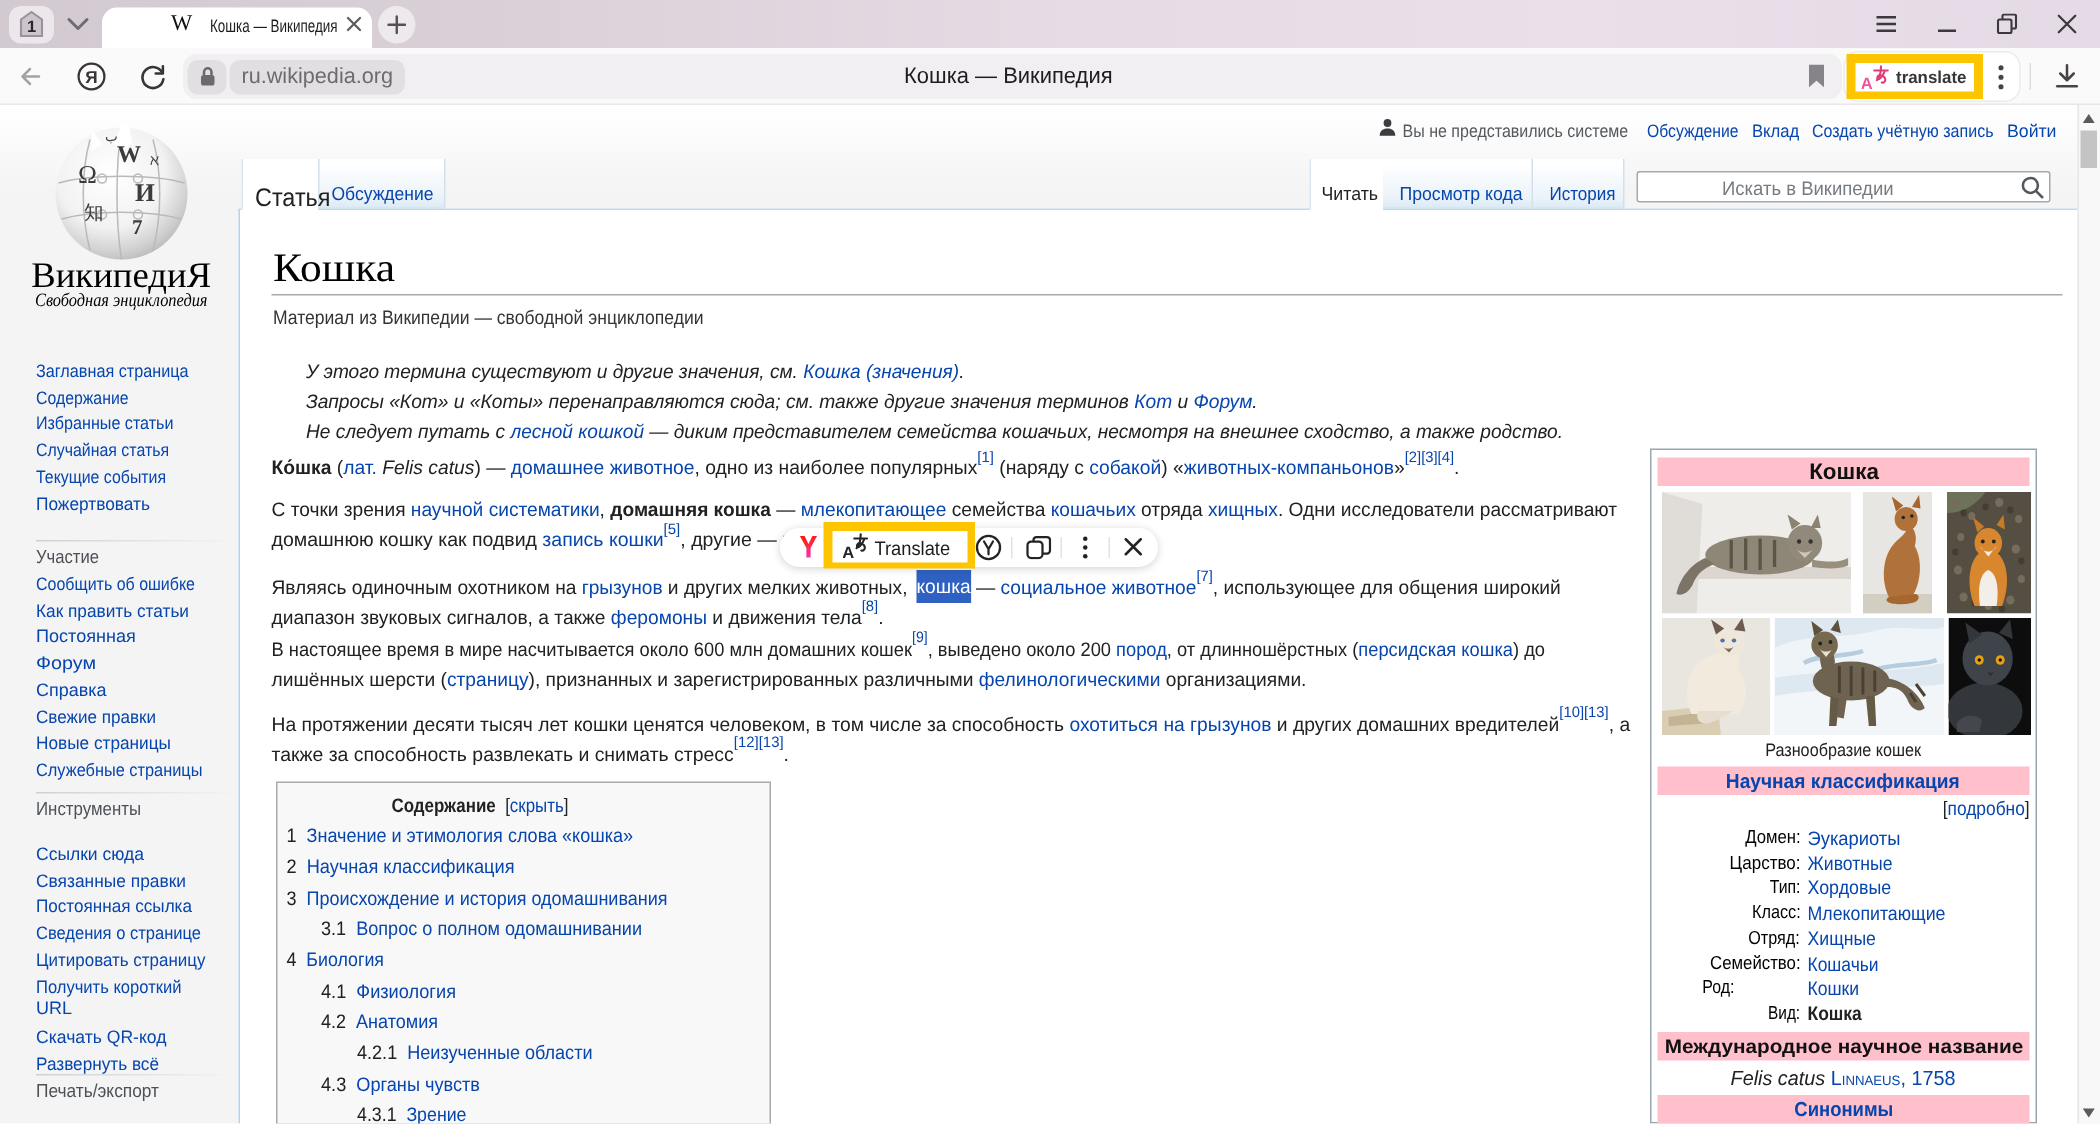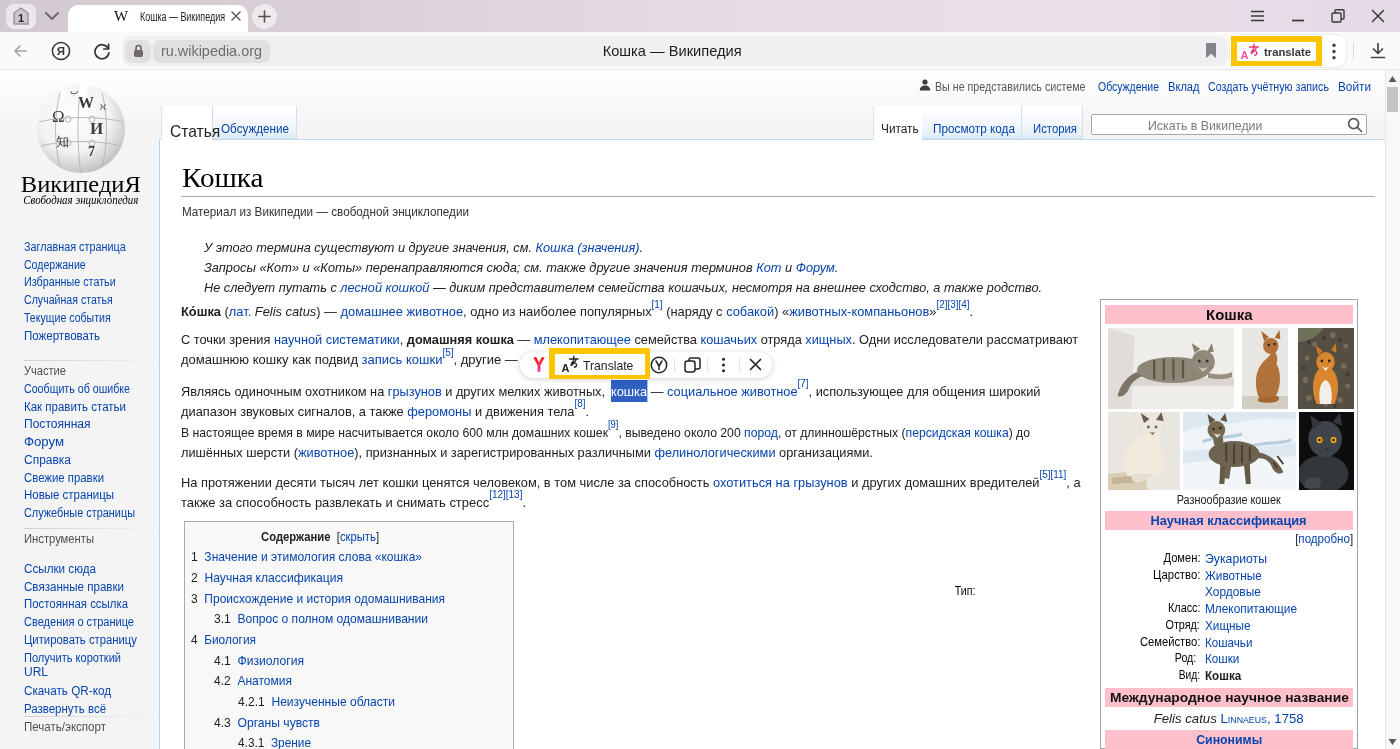--- a/index.html
+++ b/index.html
@@ -320,22 +320,22 @@
   <div class="abs nw" style="left:204px;top:240.4px;font-style:italic;"><span class="bi" id="hat1">У этого термина существуют и другие значения, см. <a href="#">Кошка (значения)</a>.</span></div>
   <div class="abs nw" style="left:204px;top:260.4px;font-style:italic;"><span class="bi" id="hat2">Запросы «Кот» и «Коты» перенаправляются сюда; см. также другие значения терминов <a href="#">Кот</a> и <a href="#">Форум</a>.</span></div>
   <div class="abs nw" style="left:204px;top:280.4px;font-style:italic;"><span class="bi" id="hat3">Не следует путать с <a href="#">лесной кошкой</a> — диким представителем семейства кошачьих, несмотря на внешнее сходство, а также родство.</span></div>
   <div class="abs nw" style="left:181px;top:304.4px;"><span class="bi" id="p1"><b>Ко́шка</b> (<a href="#">лат.</a> <i>Felis catus</i>) — <a href="#">домашнее животное</a>, одно из наиболее популярных<sup>[1]</sup> (наряду с <a href="#">собакой</a>) «<a href="#">животных-компаньонов</a>»<sup>[2][3][4]</sup>.</span></div>
   <div class="abs nw" style="left:181px;top:332.4px;"><span class="bi" id="p2l1">С точки зрения <a href="#">научной систематики</a>, <b>домашняя кошка</b> — <a href="#">млекопитающее</a> семейства <a href="#">кошачьих</a> отряда <a href="#">хищных</a>. Одни исследователи рассматривают</span></div>
   <div class="abs nw" style="left:181px;top:352.4px;"><span class="bi" id="p2l2">домашнюю кошку как подвид <a href="#">запись кошки</a><sup>[5]</sup>, другие — как отдельный вид<sup>[6]</sup>.</span></div>
   <div class="abs nw" style="left:181px;top:383.5px;"><span class="bi" id="p3a">Являясь одиночным охотником на <a href="#">грызунов</a> и других мелких животных,</span></div>
     <div class="abs nw" style="left:610.5px;top:383.5px;"><span class="bi" id="p3b"><span style="background:#2f61c2;color:#fff;padding:3.5px 0;">кошка</span> — <a href="#">социальное животное</a><sup>[7]</sup>, использующее для общения широкий</span></div>
   <div class="abs nw" style="left:181px;top:403.5px;"><span class="bi" id="p3l2">диапазон звуковых сигналов, а также <a href="#">феромоны</a> и движения тела<sup>[8]</sup>.</span></div>
   <div class="abs nw" style="left:181px;top:424.5px;"><span class="bi" id="p4l1">В настоящее время в мире насчитывается около 600 млн домашних кошек<sup>[9]</sup>, выведено около 200 <a href="#">пород</a>, от длинношёрстных (<a href="#">персидская кошка</a>) до</span></div>
-  <div class="abs nw" style="left:181px;top:445px;"><span class="bi" id="p4l2">лишённых шерсти (<a href="#">животное</a>), признанных и зарегистрированных различными <a href="#">фелинологическими</a> организациями.</span></div>
-  <div class="abs nw" style="left:181px;top:475px;"><span class="bi" id="p5l1">На протяжении десяти тысяч лет кошки ценятся человеком, в том числе за способность <a href="#">охотиться на грызунов</a> и других домашних вредителей<sup>[5][11]</sup>, а</span></div>
+  <div class="abs nw" style="left:181px;top:445px;"><span class="bi" id="p4l2">лишённых шерсти (<a href="#">страницу</a>), признанных и зарегистрированных различными <a href="#">фелинологическими</a> организациями.</span></div>
+  <div class="abs nw" style="left:181px;top:475px;"><span class="bi" id="p5l1">На протяжении десяти тысяч лет кошки ценятся человеком, в том числе за способность <a href="#">охотиться на грызунов</a> и других домашних вредителей<sup>[10][13]</sup>, а</span></div>
   <div class="abs nw" style="left:181px;top:495px;"><span class="bi" id="p5l2">также за способность развлекать и снимать стресс<sup>[12][13]</sup>.</span></div>
 
   <div class="abs" style="left:184px;top:521px;width:330px;height:229px;background:#f8f8f8;border:1px solid #a8aaad;"></div>
   <div class="abs nw tocline" style="left:184px;top:528.9px;width:272px;text-align:center;"><span class="bi" id="toct"><b>Содержание</b>&nbsp; [<a href="#">скрыть</a>]</span></div>
   <div class="abs nw tocline" style="left:191px;top:549.4px;"><span class="bi" id="toc1">1&nbsp; <a href="#">Значение и этимология слова «кошка»</a></span></div>
   <div class="abs nw tocline" style="left:191px;top:570.1px;"><span class="bi" id="toc2">2&nbsp; <a href="#">Научная классификация</a></span></div>
   <div class="abs nw tocline" style="left:191px;top:590.7px;"><span class="bi" id="toc3">3&nbsp; <a href="#">Происхождение и история одомашнивания</a></span></div>
   <div class="abs nw tocline" style="left:214px;top:611.4px;"><span class="bi" id="toc31">3.1&nbsp; <a href="#">Вопрос о полном одомашнивании</a></span></div>
   <div class="abs nw tocline" style="left:191px;top:632px;"><span class="bi" id="toc4">4&nbsp; <a href="#">Биология</a></span></div>
   <div class="abs nw tocline" style="left:214px;top:652.7px;"><span class="bi" id="toc41">4.1&nbsp; <a href="#">Физиология</a></span></div>
@@ -470,29 +470,29 @@
     </svg>
   </div>
   <div class="abs nw" style="left:1105px;top:493px;width:248px;text-align:center;font-size:12px;color:#202122;"><span class="bi" id="ibcap">Разнообразие кошек</span></div>
   <div class="abs nw" style="left:1105px;top:510.5px;width:248px;height:19px;background:#ffc0cb;text-align:center;font-size:13.5px;font-weight:bold;line-height:19px;"><span class="bi" id="ibnk"><a href="#">Научная классификация</a></span></div>
   <div class="abs nw" style="left:1105px;top:531px;width:248px;text-align:right;font-size:13px;color:#202122;"><span class="bi" id="ibpod">[<a href="#">подробно</a>]</span></div>
   <div id="taxo" style="font-size:13px;">
     <div class="abs nw" style="left:988px;top:551px;width:212px;text-align:right;font-size:12.5px;"><span class="bi" id="txl1">Домен:</span></div>
       <div class="abs nw" style="left:1204.9px;top:551px;"><span class="bi" id="txv1"><a href="#">Эукариоты</a></span></div>
     <div class="abs nw" style="left:988px;top:567.7px;width:212px;text-align:right;font-size:12.5px;"><span class="bi" id="txl2">Царство:</span></div>
       <div class="abs nw" style="left:1204.9px;top:567.7px;"><span class="bi" id="txv2"><a href="#">Животные</a></span></div>
-    <div class="abs nw" style="left:951px;top:584.4px;width:212px;text-align:left;font-size:12.5px;"><span class="bi" id="txl3">Тип:</span></div>
+    <div class="abs nw" style="left:988px;top:584.4px;width:212px;text-align:right;font-size:12.5px;"><span class="bi" id="txl3">Тип:</span></div>
       <div class="abs nw" style="left:1204.9px;top:584.4px;"><span class="bi" id="txv3"><a href="#">Хордовые</a></span></div>
     <div class="abs nw" style="left:988px;top:601.1px;width:212px;text-align:right;font-size:12.5px;"><span class="bi" id="txl4">Класс:</span></div>
       <div class="abs nw" style="left:1204.9px;top:601.1px;"><span class="bi" id="txv4"><a href="#">Млекопитающие</a></span></div>
     <div class="abs nw" style="left:988px;top:617.8px;width:212px;text-align:right;font-size:12.5px;"><span class="bi" id="txl5">Отряд:</span></div>
       <div class="abs nw" style="left:1204.9px;top:617.8px;"><span class="bi" id="txv5"><a href="#">Хищные</a></span></div>
     <div class="abs nw" style="left:988px;top:634.5px;width:212px;text-align:right;font-size:12.5px;"><span class="bi" id="txl6">Семейство:</span></div>
       <div class="abs nw" style="left:1204.9px;top:634.5px;"><span class="bi" id="txv6"><a href="#">Кошачьи</a></span></div>
-    <div class="abs nw" style="left:984px;top:651.2px;width:212px;text-align:right;font-size:12.5px;"><span class="bi" id="txl7">Род:</span></div>
+    <div class="abs nw" style="left:944px;top:651.2px;width:212px;text-align:right;font-size:12.5px;"><span class="bi" id="txl7">Род:</span></div>
       <div class="abs nw" style="left:1204.9px;top:651.2px;"><span class="bi" id="txv7"><a href="#">Кошки</a></span></div>
     <div class="abs nw" style="left:988px;top:667.9px;width:212px;text-align:right;font-size:12.5px;"><span class="bi" id="txl8">Вид:</span></div>
       <div class="abs nw" style="left:1204.9px;top:667.9px;"><span class="bi" id="txv8"><b style="color:#202122">Кошка</b></span></div>
   </div>
   <div class="abs nw" style="left:1105px;top:688px;width:248px;height:19px;background:#ffc0cb;text-align:center;font-size:13px;font-weight:bold;color:#111;line-height:19px;"><span class="bi" id="ibmnn">Международное научное название</span></div>
   <div class="abs nw" style="left:1105px;top:710.5px;width:248px;text-align:center;font-size:13.5px;color:#202122;"><span class="bi" id="ibfel"><i>Felis catus</i> <a href="#" style="font-variant:small-caps;">Linnaeus</a><a href="#">, 1758</a></span></div>
   <div class="abs nw" style="left:1105px;top:730px;width:248px;height:19px;background:#ffc0cb;text-align:center;font-size:13.5px;font-weight:bold;line-height:19px;"><span class="bi" id="ibsin"><a href="#">Синонимы</a></span></div>
 </div>
 <div id="popup">
   <div class="abs" style="left:520px;top:352px;width:252px;height:26px;background:#fff;border-radius:13px;box-shadow:0 1px 6px rgba(0,0,0,0.18);"></div>

